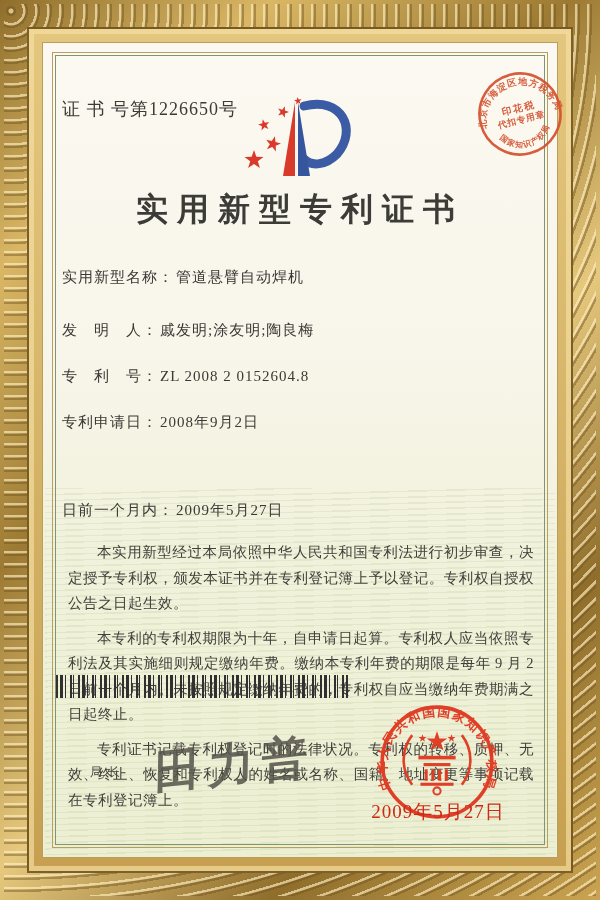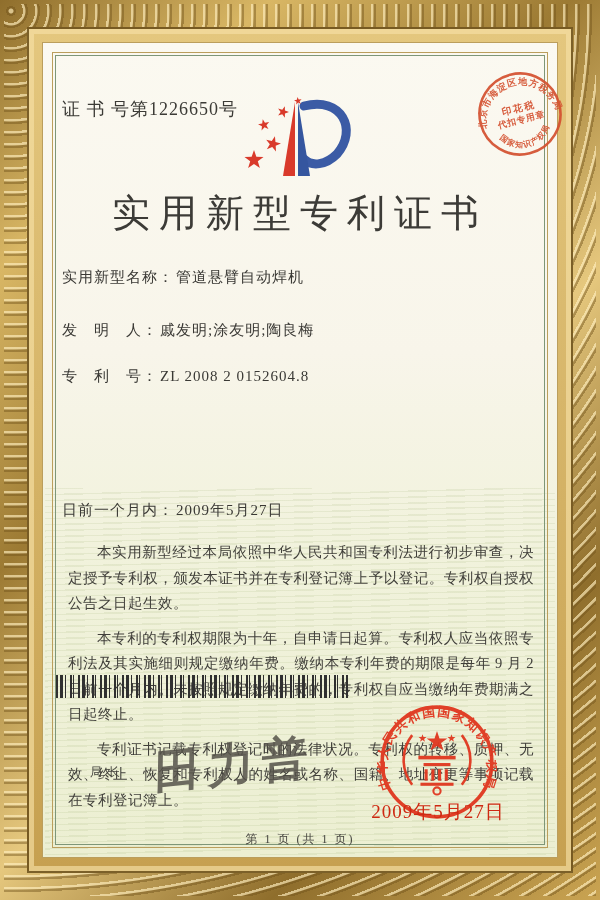--- a/index.html
+++ b/index.html
@@ -22,21 +22,21 @@
     background:linear-gradient(180deg,#fbf9f1 0%,#f8f5ea 38%,#f1f2dc 62%,#ecefd2 100%);
     box-shadow:inset 0 0 0 1px #bb9e5c;}
   .paper-border-gold{position:absolute;inset:10px;border:1px solid #bb9e5c;pointer-events:none;}
   .paper-border-green{position:absolute;inset:13px;border:1px solid #7e9678;pointer-events:none;}
   .waves{position:absolute;left:3px;right:3px;bottom:3px;height:45%;pointer-events:none;
     background:repeating-linear-gradient(178.5deg, rgba(152,172,108,.15) 0 1.5px, rgba(0,0,0,0) 1.5px 6px);}
   
   .cert-number{position:absolute;top:55px;left:20px;font-size:18px;letter-spacing:1px;color:#3c3b36;}
   .logo{position:absolute;top:52px;left:196px;width:124px;height:94px;}
   .title{position:absolute;top:146px;left:0;width:100%;text-align:center;
-    font-size:38px;font-weight:normal;letter-spacing:9px;color:#3c3b37;}
+    font-size:32px;font-weight:bold;letter-spacing:9px;color:#3c3b37;}
   .tax-stamp{position:absolute;top:28px;left:434px;width:88px;height:88px;
     transform:rotate(-14deg);opacity:.92;}
   .field{position:absolute;left:20px;font-size:15px;letter-spacing:1px;color:#3a3935;white-space:nowrap;}
   .f0{top:226px}.f1{top:279px}.f2{top:325px}.f3{top:371px}.f4{top:415px}.f5{top:459px}
   .field .lbl{margin-right:2px;}
   .body-text{position:absolute;top:489px;left:17px;width:484px;
     font-size:14.5px;line-height:25.5px;letter-spacing:.5px;color:#403f3a;text-align:justify;}
   .body-text p{margin:9px;text-indent:2em;}
   .barcode{position:absolute;top:633px;left:14px;width:292px;height:23px;
     background:repeating-linear-gradient(90deg,
@@ -104,20 +104,23 @@
 
   <div class="field f0">
     <span class="lbl">实用新型名称：</span><span>管道悬臂自动焊机</span>
   </div>
   <div class="field f1">
     <span class="lbl">发　明　人：</span><span>戚发明;涂友明;陶良梅</span>
   </div>
   <div class="field f2">
     <span class="lbl">专　利　号：</span><span>ZL 2008 2 0152604.8</span>
   </div>
+  <div class="field f3">
+    <span class="lbl">专利申请日：</span><span>2008年9月2日</span>
+  </div>
   <div class="field f5">
     <span class="lbl">日前一个月内：</span><span>2009年5月27日</span>
   </div>
 
   <div class="body-text">
     <p>本实用新型经过本局依照中华人民共和国专利法进行初步审查，决定授予专利权，颁发本证书并在专利登记簿上予以登记。专利权自授权公告之日起生效。</p>
     <p>本专利的专利权期限为十年，自申请日起算。专利权人应当依照专利法及其实施细则规定缴纳年费。缴纳本专利年费的期限是每年 9 月 2 日前一个月内。未按照规定缴纳年费的，专利权自应当缴纳年费期满之日起终止。</p>
     <p>专利证书记载专利权登记时的法律状况。专利权的转移、质押、无效、终止、恢复和专利权人的姓名或名称、国籍、地址变更等事项记载在专利登记簿上。</p>
   </div>
 
@@ -146,14 +149,13 @@
       <rect x="52.5" y="65" width="3" height="11" stroke="none"></rect>
       <rect x="59" y="65" width="3" height="11" stroke="none"></rect>
       <rect x="65.5" y="65" width="3" height="11" stroke="none"></rect>
       <rect x="42" y="78" width="32" height="3" stroke="none"></rect>
       <circle cx="58" cy="86" r="3.5" fill="none" stroke-width="2"></circle>
     </g>
   </svg>
 
   <div class="seal-date">2009年5月27日</div>
 
-  <div class="footer">第 1 页 (共 1 页)</div>
 </div>
 
 </body></html>

